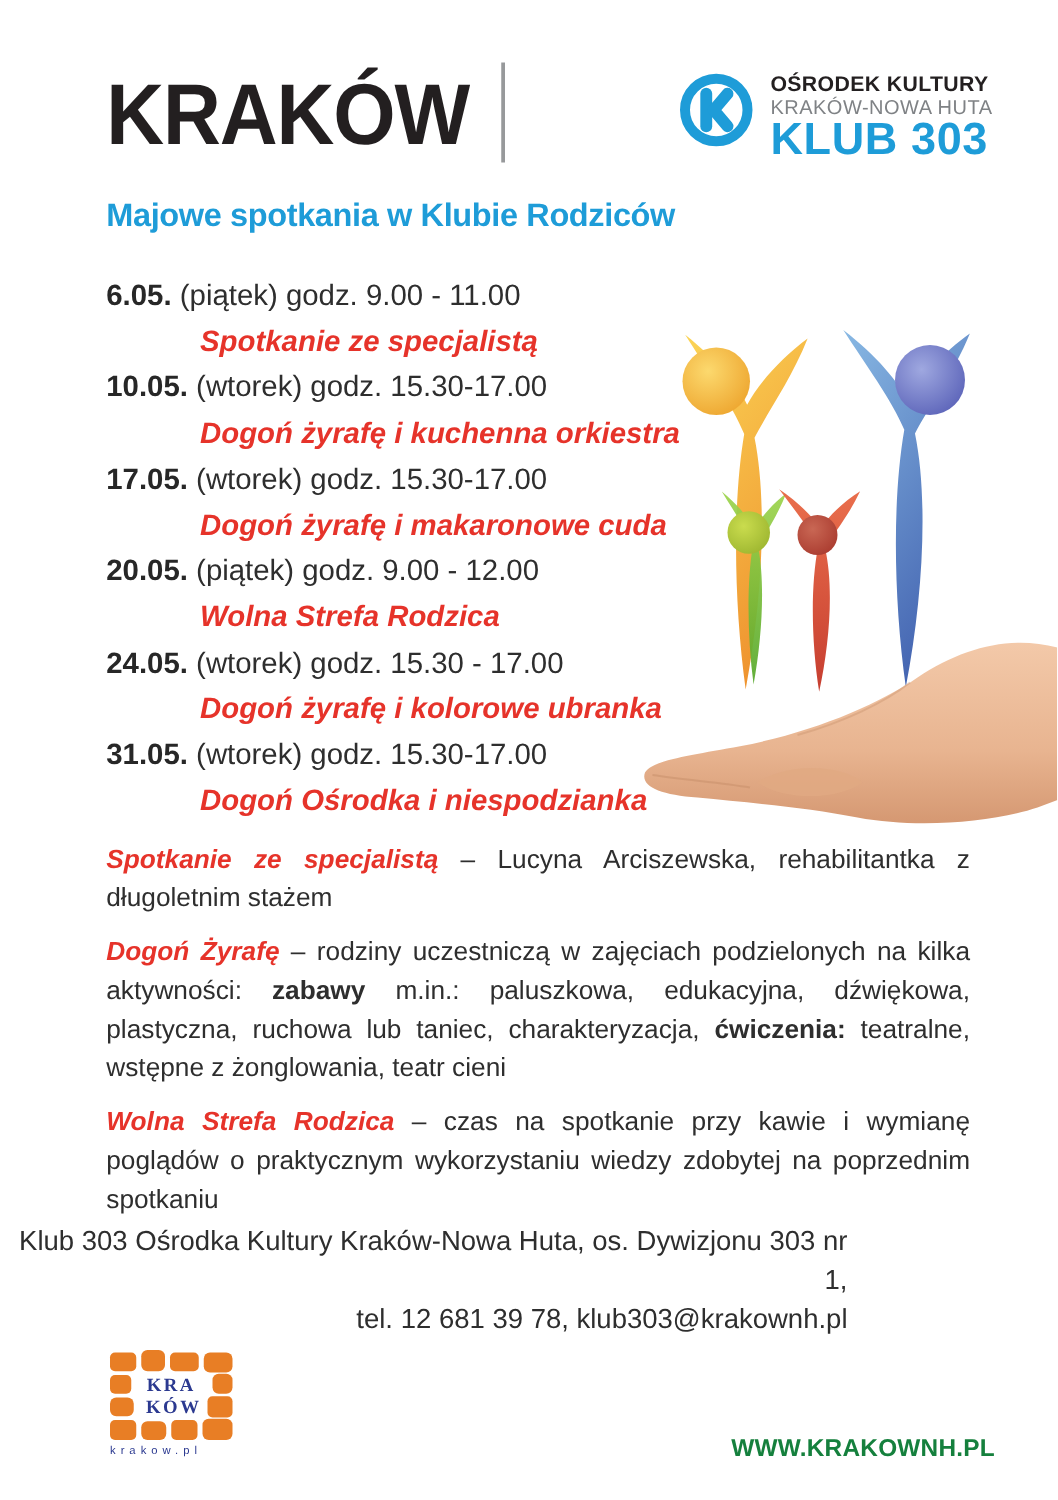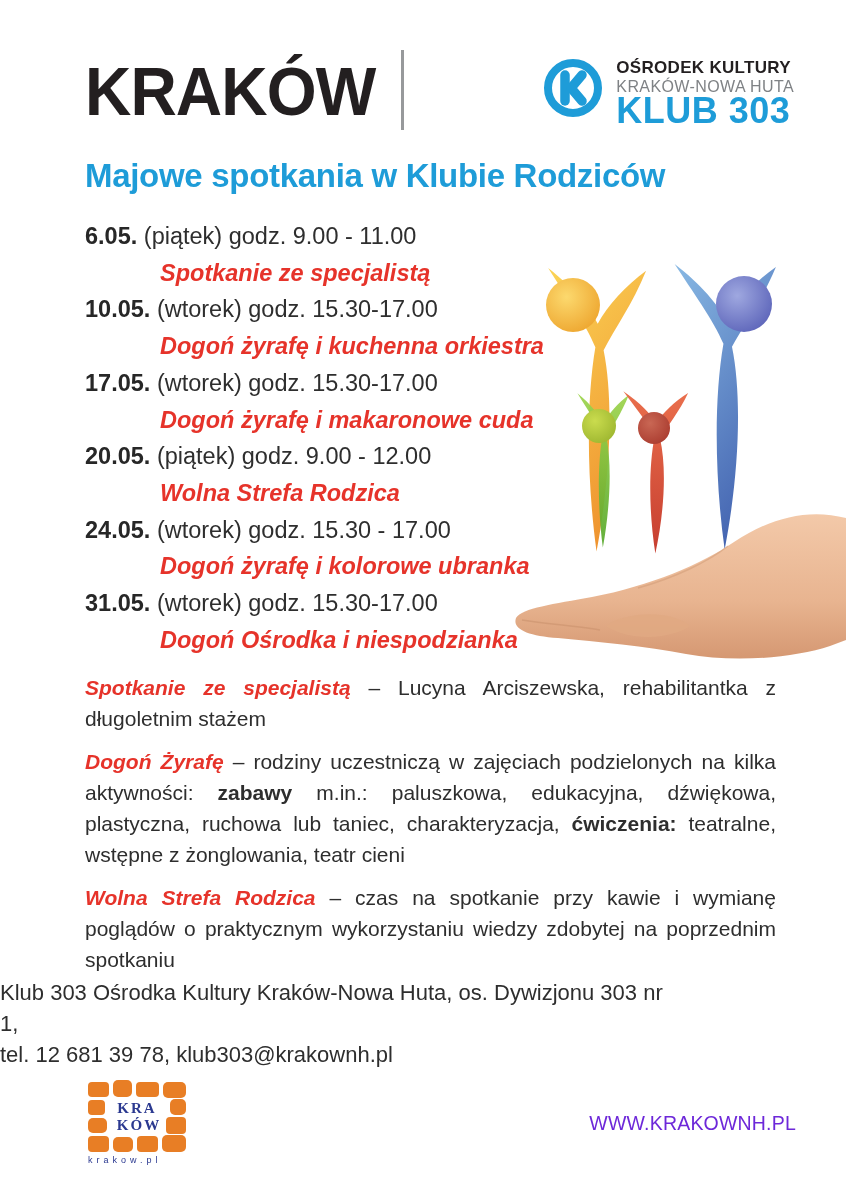--- a/index.html
+++ b/index.html
@@ -18,21 +18,21 @@
               letter-spacing:-1px; transform:scaleX(0.93); transform-origin:left top; }
   .divider { width:3px; height:80px; background:#97999b; margin-left:4px; margin-top:-4px; }
   .brand-right { display:flex; align-items:flex-start; margin-top:4px; }
   .klogo { flex:0 0 auto; }
   .org-lines { margin-left:13px; }
   .org-l1 { font-size:17px; font-weight:700; letter-spacing:0.3px; color:#231f20; line-height:19px; }
   .org-l2 { font-size:16px; font-weight:400; letter-spacing:0.4px; color:#7f8285; line-height:19px; }
   .org-l3 { font-size:36px; font-weight:700; letter-spacing:0.5px; color:#1e9cd8; line-height:30px; }
 
   
-  .title { position:absolute; top:157px; left:85px; font-size:33px; font-weight:700;
+  .title { position:absolute; top:157px; left:85px; font-size:26px; font-weight:700;
            color:#1e9cd8; letter-spacing:-0.3px; z-index:2; }
 
   
   .schedule { position:absolute; top:218px; left:85px; z-index:2; }
   .srow   { font-size:23.5px; line-height:36.7px; white-space:nowrap; }
   .sdate  { font-weight:700; color:#272727; }
   .sdetails { color:#2e2e2e; }
   .sevent { font-size:23.5px; line-height:36.7px; padding-left:75px;
             font-weight:700; font-style:italic; color:#e6332a; white-space:nowrap; }
 
@@ -40,27 +40,27 @@
   .illustration { position:absolute; left:478px; top:256px; width:368px; height:404px; z-index:1; }
 
   
   .descriptions { position:absolute; top:672px; left:85px; width:691px; z-index:2;
                   font-size:21px; line-height:31px; text-align:justify; color:#2e2e2e; }
   .descriptions p { margin:0 0 12px 0; }
   .lead { color:#e6332a; font-weight:700; font-style:italic; }
   .b    { font-weight:700; }
 
   
-  .address { position:absolute; top:977px; left:0; width:678px; text-align:left;
+  .address { position:absolute; top:977px; left:0; width:678px; text-align:right;
              font-size:22px; line-height:31px; color:#2e2e2e; z-index:2; }
 
   
   .citylogo { position:absolute; left:86px; top:1080px; }
-  .website  { position:absolute; right:50px; top:1112px; font-size:19.5px; font-weight:400;
-              letter-spacing:0.2px; color:#6d28d9; }
+  .website  { position:absolute; right:50px; top:1148px; font-size:19.5px; font-weight:700;
+              letter-spacing:0.2px; color:#15803d; }
 </style>
 </head>
 <body>
 
 <div class="poster">
 
   <div class="header">
     <div class="brand-left">
       <div class="wordmark">KRAKÓW</div>
       <div class="divider"></div>

